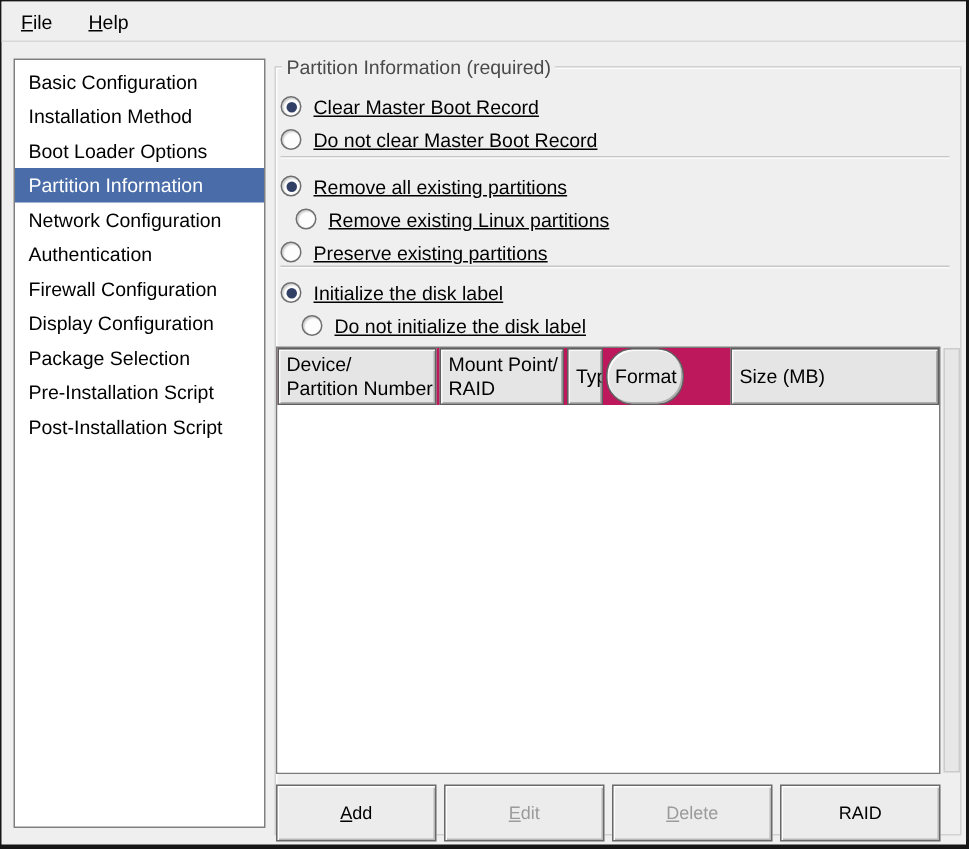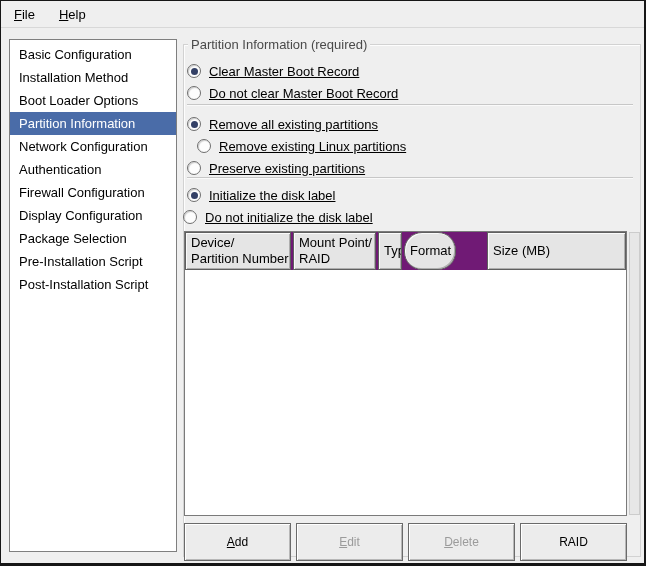--- a/index.html
+++ b/index.html
@@ -56,21 +56,21 @@
   .separator {
     position: absolute; left: 186px; width: 446px; height: 2px;
     border-top: 1px solid #c7c7c7; border-bottom: 1px solid #fafafa;
   }
 
   
   .table-area {
     position: absolute; left: 183px; top: 230px; width: 443px; height: 285px;
     border: 1px solid #7a7a7a; background: #ffffff;
   }
-  .table-head { display: flex; gap: 2px; height: 38px; background: #701a75; }
+  .table-head { display: flex; gap: 2px; height: 38px; background: #be185d; }
   .th {
     background: #e5e5e5; border: 1px solid #5f5f5f;
     box-shadow: inset 1px 1px 0 #fafafa, inset -1px -1px 0 #aeaeae;
     padding: 1px 5px; display: flex; flex-direction: column; justify-content: center;
     line-height: 16px; white-space: nowrap; overflow: hidden;
   }
   .th-device { width: 106px; }
   .th-mount  { width: 83px; }
   .th-type   { width: 24px; }
   .th-format { width: 52px; border-radius: 18px; }
@@ -152,21 +152,21 @@
   </div>
 
   <div class="separator" style="top:176px;"></div>
 
   <div class="radio-row" style="left:186px; top:186px;">
     <span class="radio on">
         <span class="dot"></span>
       </span>
     <span class="radio-label">Initialize the disk label</span>
   </div>
-  <div class="radio-row" style="left:182px; top:208px;text-align:center;">
+  <div class="radio-row" style="left:200px; top:208px;text-align:center;">
     <span class="radio"></span>
     <span class="radio-label">Do not initialize the disk label</span>
   </div>
 
   <div class="table-area">
     <div class="table-head">
       <div class="th th-device">
         <div>Device/</div>
         <div>Partition Number</div>
       </div>

